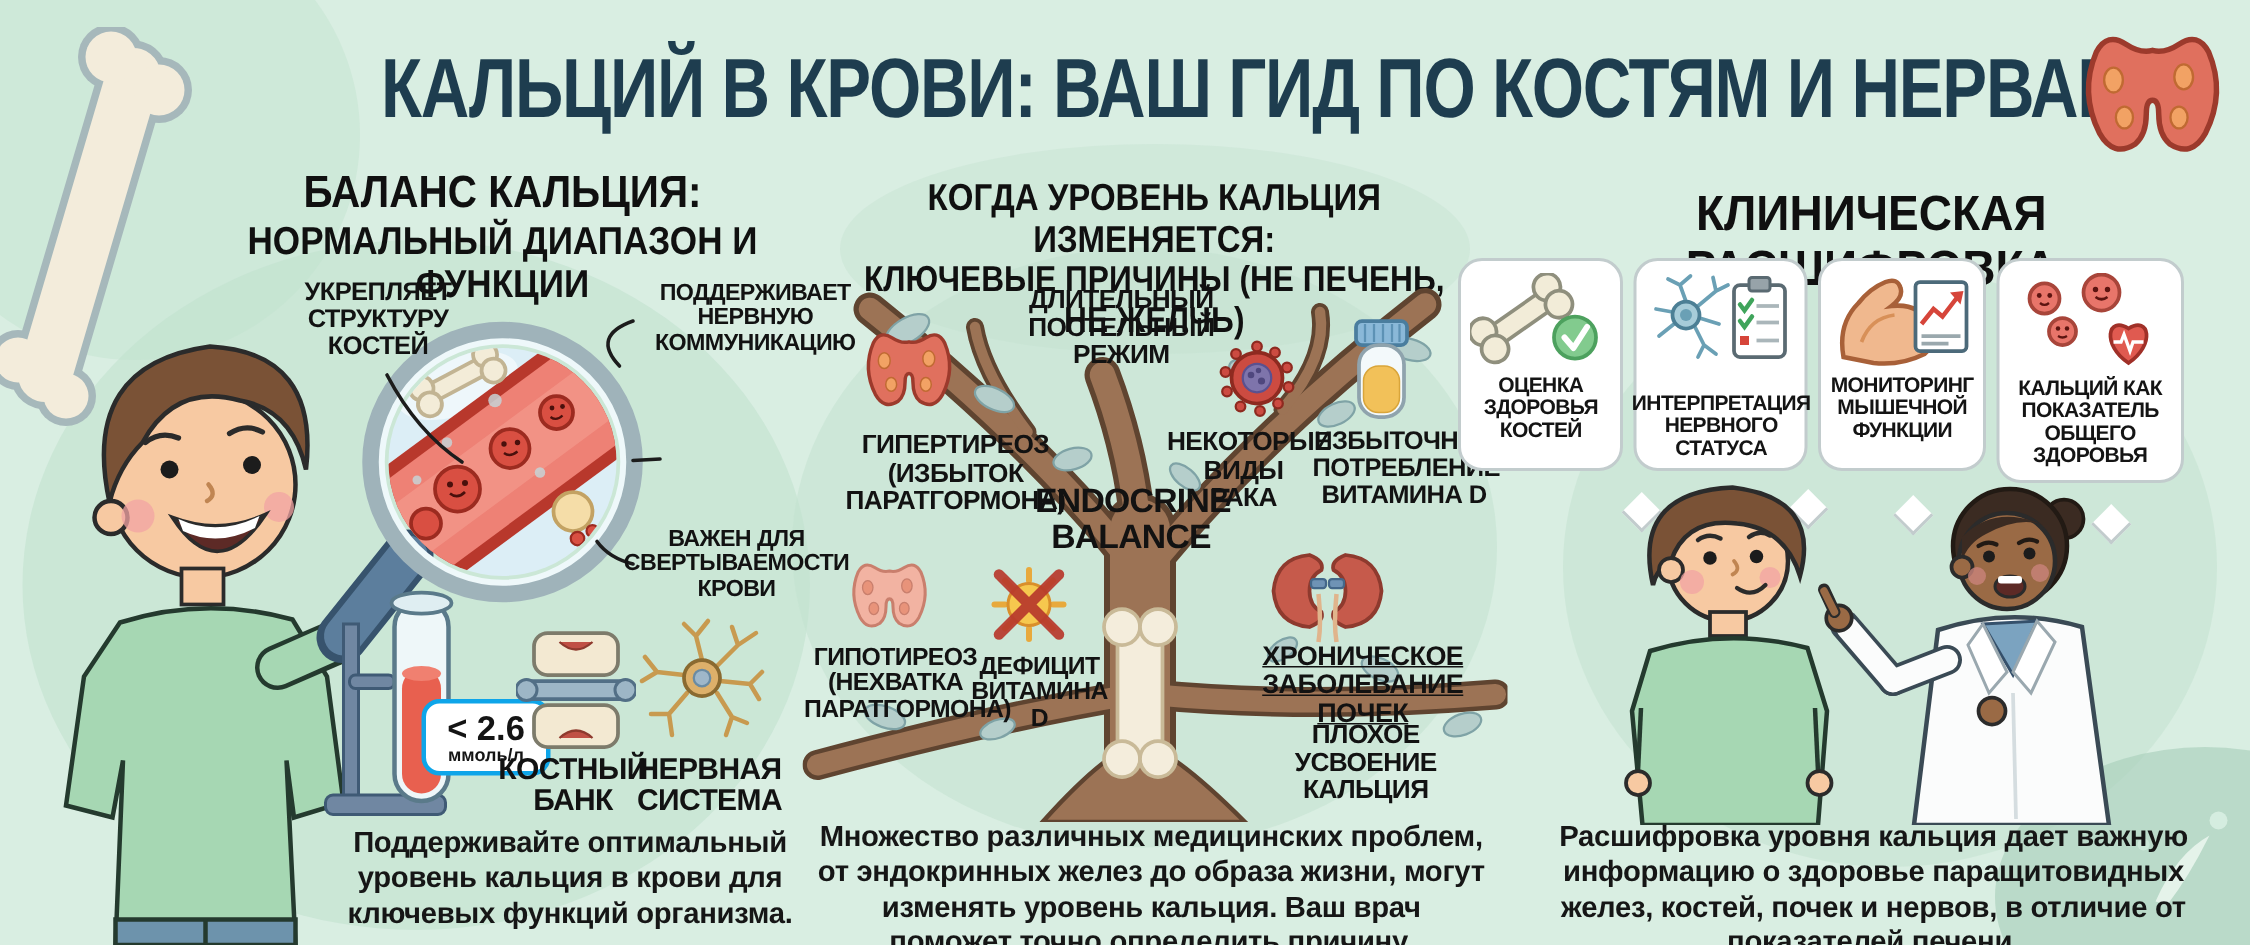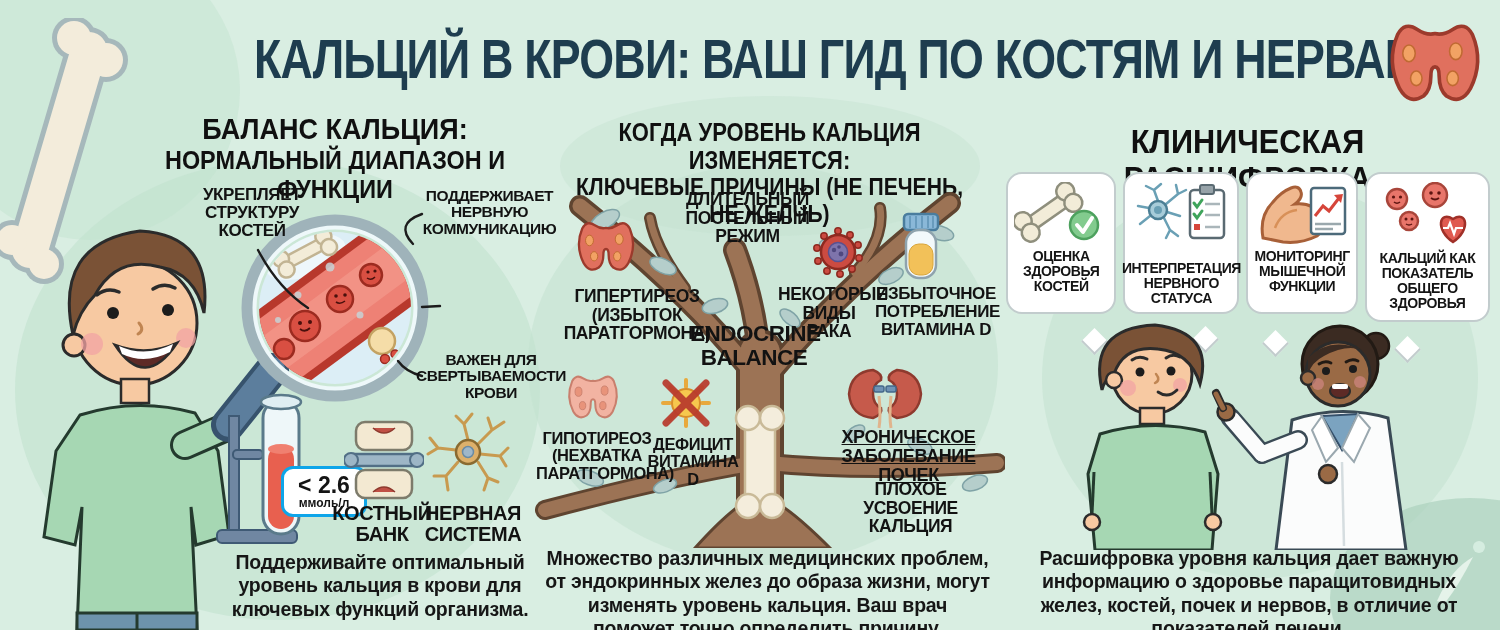--- a/index.html
+++ b/index.html
@@ -10,21 +10,21 @@
   .title{position:absolute;left:130px;width:1240px;top:26px;font-size:56px;font-weight:bold;
          color:#1e3d4f;text-align:center;transform:scaleX(0.8);letter-spacing:-1px;white-space:nowrap;}
   .colhead{position:absolute;text-align:center;font-weight:bold;color:#101010;line-height:1.12;}
   .lbl{position:absolute;font-weight:bold;color:#121212;text-align:center;line-height:1.06;letter-spacing:-0.4px;}
   .foot{position:absolute;font-weight:bold;color:#161616;text-align:center;font-size:19.5px;
         line-height:1.2;letter-spacing:-0.2px;}
   .badge{position:absolute;background:#ffffff;border:3px solid #0ea5e9;border-radius:12px;
          text-align:center;padding:5px 3px 4px;}
   .badge .v{font-size:23px;font-weight:bold;line-height:1.0;}
   .badge .u{font-size:12px;font-weight:bold;line-height:1.1;}
-  .bubbles{position:absolute;left:1006px;top:172px;width:484px;display:flex;gap:7px;align-items:flex-start;}
+  .bubbles{position:absolute;left:972px;top:172px;width:484px;display:flex;gap:7px;align-items:flex-start;}
   .bubble{background:#ffffff;border:2px solid #c2cccd;border-radius:16px;display:flex;flex-direction:column;
           align-items:center;padding:8px 3px 6px;box-sizing:border-box;}
   .blabel{font-weight:bold;font-size:14px;text-align:center;line-height:1.08;letter-spacing:-0.4px;margin-top:5px;}
   .tail{position:absolute;width:17px;height:17px;background:#fff;border-right:2px solid #c2cccd;
         border-bottom:2px solid #c2cccd;transform:rotate(45deg);}
   svg{display:block;}
 </style>
 </head>
 <body>
 
@@ -149,21 +149,21 @@
   <svg class="abs" style="left:170px;top:180px;" width="400" height="260" viewBox="0 0 400 260">
     <g fill="none" stroke="#1c1c1c" stroke-width="2.4" stroke-linecap="round">
       <path d="M88,70 Q108,108 138,128"></path>
       <path d="M252,34 Q224,44 243,64"></path>
       <path d="M270,126 L252,127"></path>
       <path d="M252,196 Q236,192 228,181"></path>
     </g>
   </svg>
 
   <div class="lbl" style="left:178px;top:186px;width:148px;font-size:17px;">УКРЕПЛЯЕТ СТРУКТУРУ КОСТЕЙ</div>
-  <div class="lbl" style="left:397px;top:188px;width:185px;font-size:15.5px;">ПОДДЕРЖИВАЕТ НЕРВНУЮ КОММУНИКАЦИЮ</div>
+  <div class="lbl" style="left:411px;top:188px;width:185px;font-size:15.5px;">ПОДДЕРЖИВАЕТ НЕРВНУЮ КОММУНИКАЦИЮ</div>
   <div class="lbl" style="left:412px;top:352px;width:158px;font-size:15.5px;">ВАЖЕН ДЛЯ СВЕРТЫВАЕМОСТИ КРОВИ</div>
 
   <svg class="abs" style="left:215px;top:388px;" width="112" height="160" viewBox="0 0 112 160">
     <rect x="14" y="28" width="10" height="116" fill="#7087a2" stroke="#3f5a75" stroke-width="2"></rect>
     <rect x="2" y="142" width="80" height="13" rx="5" fill="#7087a2" stroke="#3f5a75" stroke-width="2"></rect>
     <rect x="18" y="62" width="30" height="9" rx="4" fill="#7087a2" stroke="#3f5a75" stroke-width="2"></rect>
     <rect x="48" y="12" width="36" height="134" rx="18" fill="#eef7f9" stroke="#5a7a8a" stroke-width="3"></rect>
     <rect x="53" y="58" width="26" height="83" rx="13" fill="#e8604f"></rect>
     <ellipse cx="66" cy="61" rx="13" ry="5" fill="#f08070"></ellipse>
     <ellipse cx="66" cy="14" rx="20" ry="7" fill="#dfeef2" stroke="#5a7a8a" stroke-width="2.5"></ellipse>

